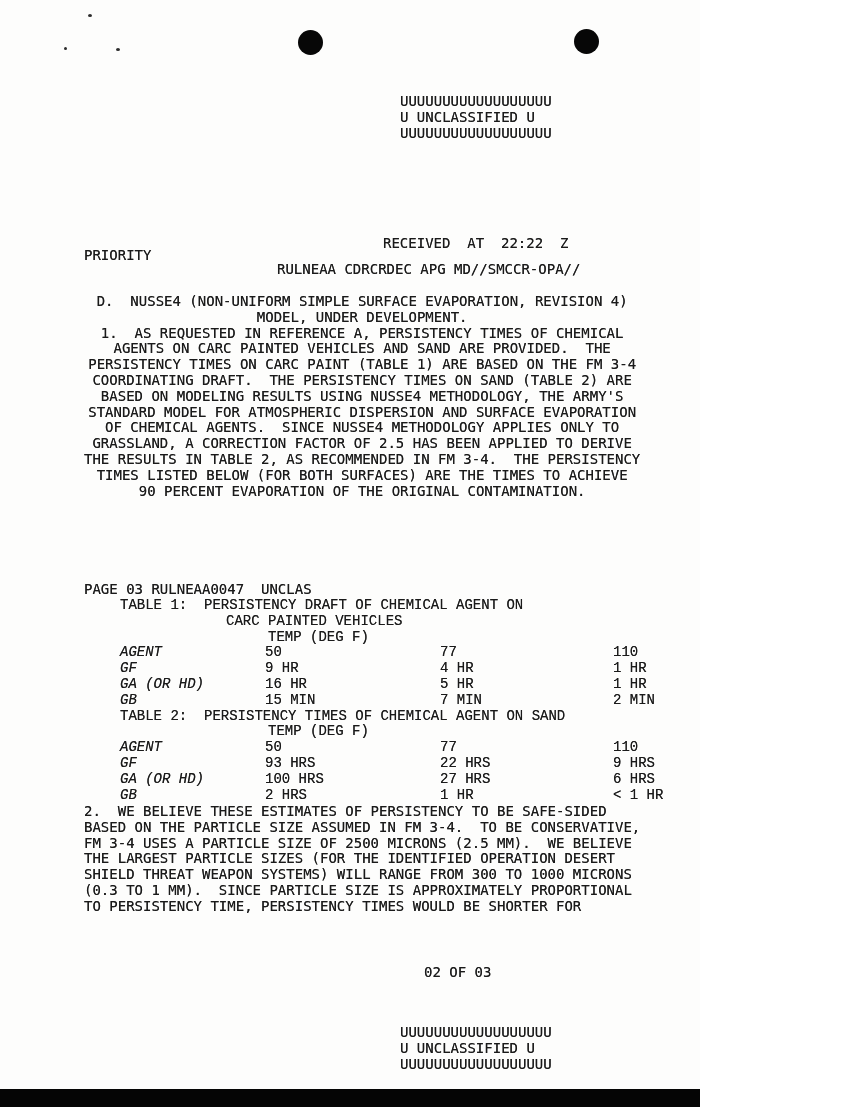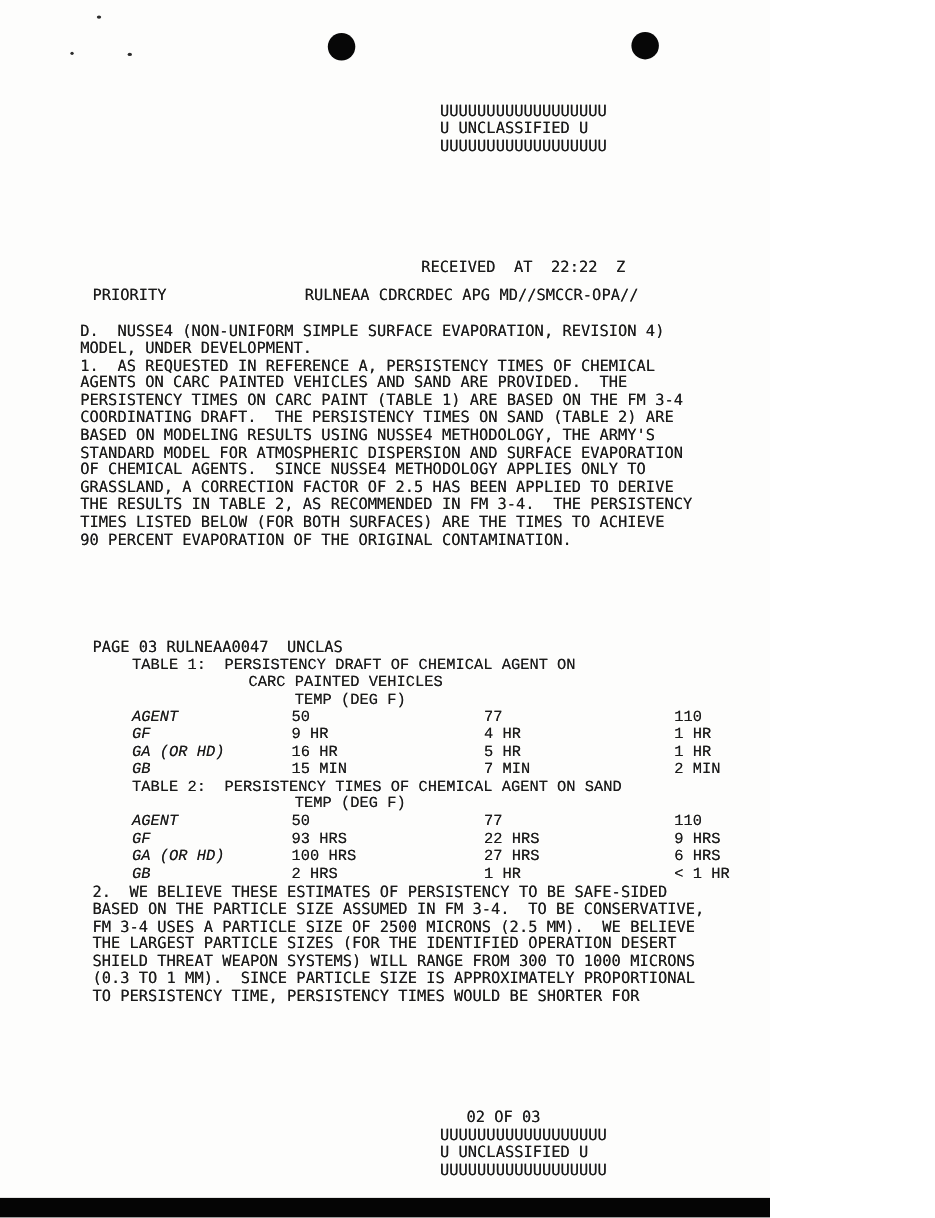--- a/index.html
+++ b/index.html
@@ -39,24 +39,24 @@
   <div class="speck" style="left:116px; top:48px; width:4px; height:3px;"></div>
 
   <div class="punch" style="left:298px; top:30px;"></div>
   <div class="punch" style="left:574px; top:29px;"></div>
 
   <pre class="txt" style="left:400px; top:94px;">UUUUUUUUUUUUUUUUUU
 U UNCLASSIFIED U
 UUUUUUUUUUUUUUUUUU</pre>
 
   <pre class="txt" style="left:383px; top:236px;">RECEIVED  AT  22:22  Z</pre>
-  <pre class="txt" style="left:84px; top:262px;">PRIORITY</pre>
+  <pre class="txt" style="left:84px; top:248px;">PRIORITY</pre>
   <pre class="txt" style="left:277px; top:262px;">RULNEAA CDRCRDEC APG MD//SMCCR-OPA//</pre>
 
-  <pre class="txt" style="left:73px; top:294px;">D.  NUSSE4 (NON-UNIFORM SIMPLE SURFACE EVAPORATION, REVISION 4)
+  <pre class="txt" style="left:84px; top:294px;text-align:center;">D.  NUSSE4 (NON-UNIFORM SIMPLE SURFACE EVAPORATION, REVISION 4)
 MODEL, UNDER DEVELOPMENT.
 1.  AS REQUESTED IN REFERENCE A, PERSISTENCY TIMES OF CHEMICAL
 AGENTS ON CARC PAINTED VEHICLES AND SAND ARE PROVIDED.  THE
 PERSISTENCY TIMES ON CARC PAINT (TABLE 1) ARE BASED ON THE FM 3-4
 COORDINATING DRAFT.  THE PERSISTENCY TIMES ON SAND (TABLE 2) ARE
 BASED ON MODELING RESULTS USING NUSSE4 METHODOLOGY, THE ARMY'S
 STANDARD MODEL FOR ATMOSPHERIC DISPERSION AND SURFACE EVAPORATION
 OF CHEMICAL AGENTS.  SINCE NUSSE4 METHODOLOGY APPLIES ONLY TO
 GRASSLAND, A CORRECTION FACTOR OF 2.5 HAS BEEN APPLIED TO DERIVE
 THE RESULTS IN TABLE 2, AS RECOMMENDED IN FM 3-4.  THE PERSISTENCY
@@ -125,20 +125,20 @@
   </div>
 
   <pre class="txt" style="left:84px; top:804px;">2.  WE BELIEVE THESE ESTIMATES OF PERSISTENCY TO BE SAFE-SIDED
 BASED ON THE PARTICLE SIZE ASSUMED IN FM 3-4.  TO BE CONSERVATIVE,
 FM 3-4 USES A PARTICLE SIZE OF 2500 MICRONS (2.5 MM).  WE BELIEVE
 THE LARGEST PARTICLE SIZES (FOR THE IDENTIFIED OPERATION DESERT
 SHIELD THREAT WEAPON SYSTEMS) WILL RANGE FROM 300 TO 1000 MICRONS
 (0.3 TO 1 MM).  SINCE PARTICLE SIZE IS APPROXIMATELY PROPORTIONAL
 TO PERSISTENCY TIME, PERSISTENCY TIMES WOULD BE SHORTER FOR</pre>
 
-  <pre class="txt" style="left:424px; top:1009px;">02 OF 03</pre>
+  <pre class="txt" style="left:424px; top:965px;">02 OF 03</pre>
   <pre class="txt" style="left:400px; top:1025px;">UUUUUUUUUUUUUUUUUU
 U UNCLASSIFIED U
 UUUUUUUUUUUUUUUUUU</pre>
 
   <div class="bottom-bar"></div>
 
 </div>
 
 </body></html>

